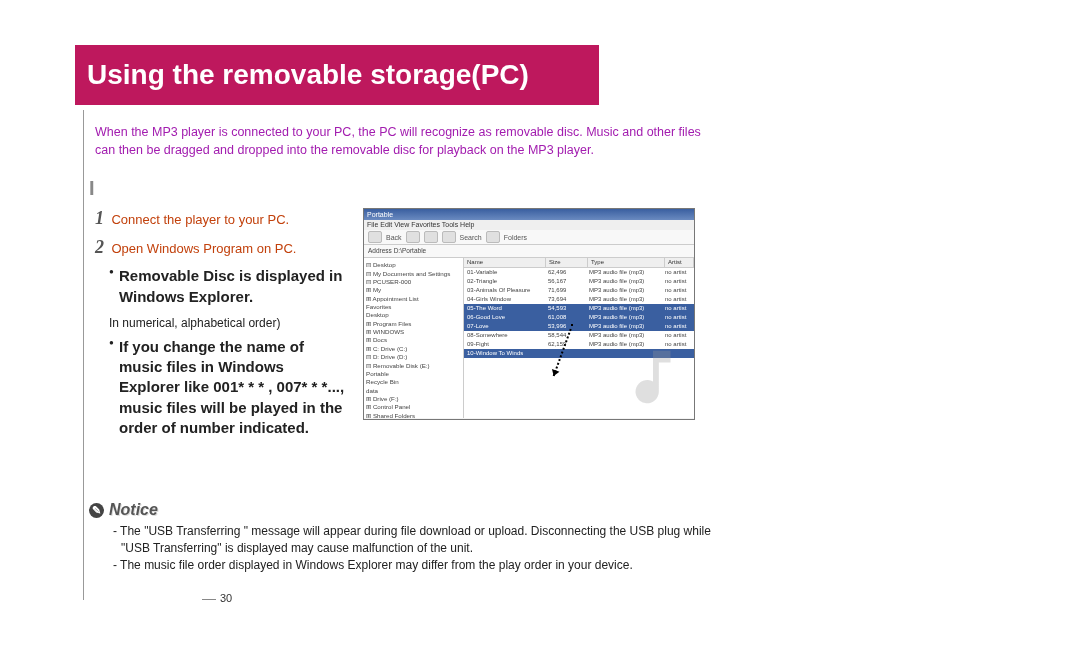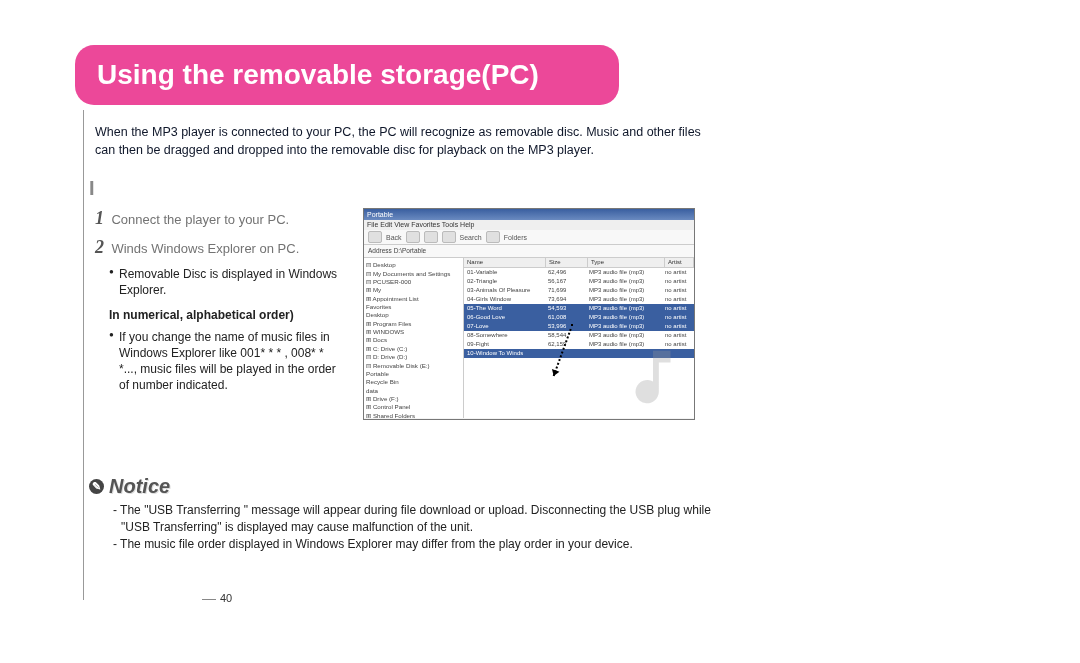--- a/index.html
+++ b/index.html
@@ -19,33 +19,32 @@
   }
   .left-rule {
     position: absolute;
     left: 83px;
     top: 110px;
     width: 1px;
     height: 490px;
     background: #999;
   }
   .title-bar {
-    background: #ec4899;
+    background: #be185d;
     color: #fff;
     font-size: 28px;
     font-weight: bold;
-    padding: 14px 22px;
+    padding: 14px 12px;
     width: 500px;
-    border-radius: 19px;
   }
   .intro {
     margin: 18px 0 18px 20px;
     font-size: 12.5px;
     line-height: 1.45;
-    color: #0f172a;
+    color: #a21caf;
     width: 620px;
   }
   .section-head {
     margin-left: 14px;
     font-size: 20px;
     font-weight: bold;
     color: #222;
     display: flex;
     align-items: center;
     gap: 6px;
@@ -68,36 +67,36 @@
   .step .num {
     font-family: Georgia, 'Times New Roman', serif;
     font-style: italic;
     font-size: 18px;
     font-weight: bold;
     color: #555;
     margin-right: 3px;
   }
   .step .txt {
     font-size: 13px;
-    color: #737373;
+    color: #c2410c;
   }
   .sub {
     font-size: 12px;
     color: #222;
     line-height: 1.35;
     margin: 3px 0 6px 14px;
-    font-weight: bold;
   }
   .bullet {
-    font-size: 12px;
+    font-size: 15px;
     color: #222;
     line-height: 1.35;
     margin: 4px 0 8px 14px;
     position: relative;
     padding-left: 10px;
+    font-weight: bold;
   }
   .bullet::before {
     content: "●";
     position: absolute;
     left: 0;
     top: 1px;
     font-size: 8px;
   }
   .screenshot {
     width: 330px;
@@ -229,21 +228,21 @@
     color: #fff;
     font-size: 11px;
     font-weight: bold;
     display: flex;
     align-items: center;
     justify-content: center;
   }
   .notice-label {
     font-weight: bold;
     font-style: italic;
-    font-size: 20px;
+    font-size: 16px;
     color: #555;
     text-shadow: 1px 1px 0 #ddd;
   }
   .notice-item {
     font-size: 12px;
     color: #222;
     line-height: 1.4;
     margin-left: 24px;
     text-indent: -8px;
     padding-left: 8px;
@@ -284,26 +283,26 @@
   <div class="body-row">
     <div class="steps">
 
       <div class="step">
         <span class="num">1</span>
         <span class="txt">Connect the player to your PC.</span>
       </div>
 
       <div class="step">
         <span class="num">2</span>
-        <span class="txt">Winds Windows Explorer on PC.</span>
+        <span class="txt">Open Windows Program on PC.</span>
       </div>
       <div class="bullet">Removable Disc is displayed in Windows Explorer.</div>
 
       <div class="sub">In numerical, alphabetical order)</div>
-      <div class="bullet">If you change the name of music files in Windows Explorer like 001* * * , 008* * *..., music files will be played in the order of number indicated.</div>
+      <div class="bullet">If you change the name of music files in Windows Explorer like 001* * * , 007* * *..., music files will be played in the order of number indicated.</div>
     </div>
 
     <div class="screenshot">
       <div class="sc-titlebar">Portable</div>
       <div class="sc-menu">File  Edit  View  Favorites  Tools  Help</div>
       <div class="sc-tool">
         <div class="tool-btn"></div>
         <span>Back</span>
         <div class="tool-btn"></div>
         <div class="tool-btn"></div>
@@ -421,13 +420,13 @@
     <div class="notice-head">
       <div class="notice-icon">✎</div>
       <div class="notice-label">Notice</div>
     </div>
     <div class="notice-item">- The "USB Transferring " message will appear during file download or upload. Disconnecting the USB plug while "USB Transferring" is displayed may cause malfunction of the unit.</div>
     <div class="notice-item">- The music file order displayed in Windows Explorer may differ from the play order in your device.</div>
   </div>
 
 </div>
 
-<div class="page-num">40</div>
+<div class="page-num">30</div>
 
 </body></html>

